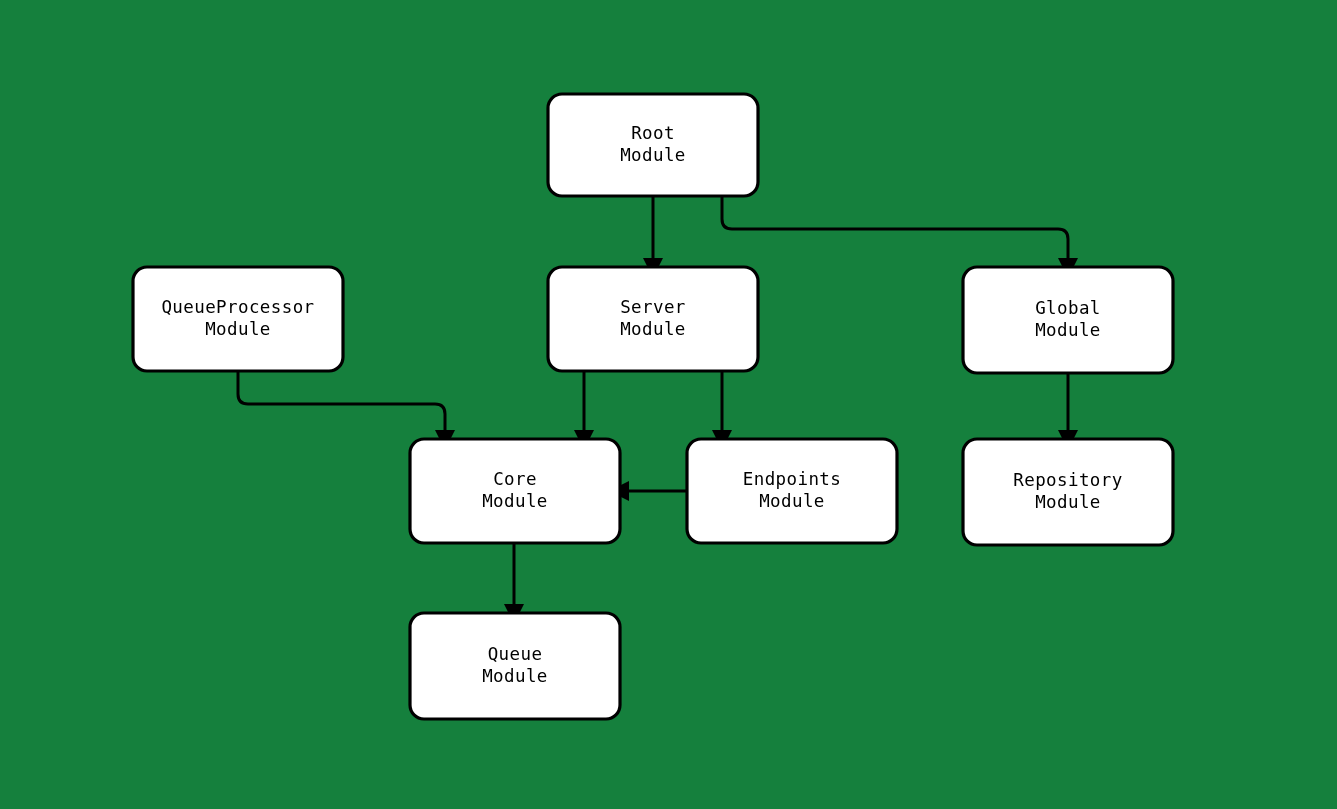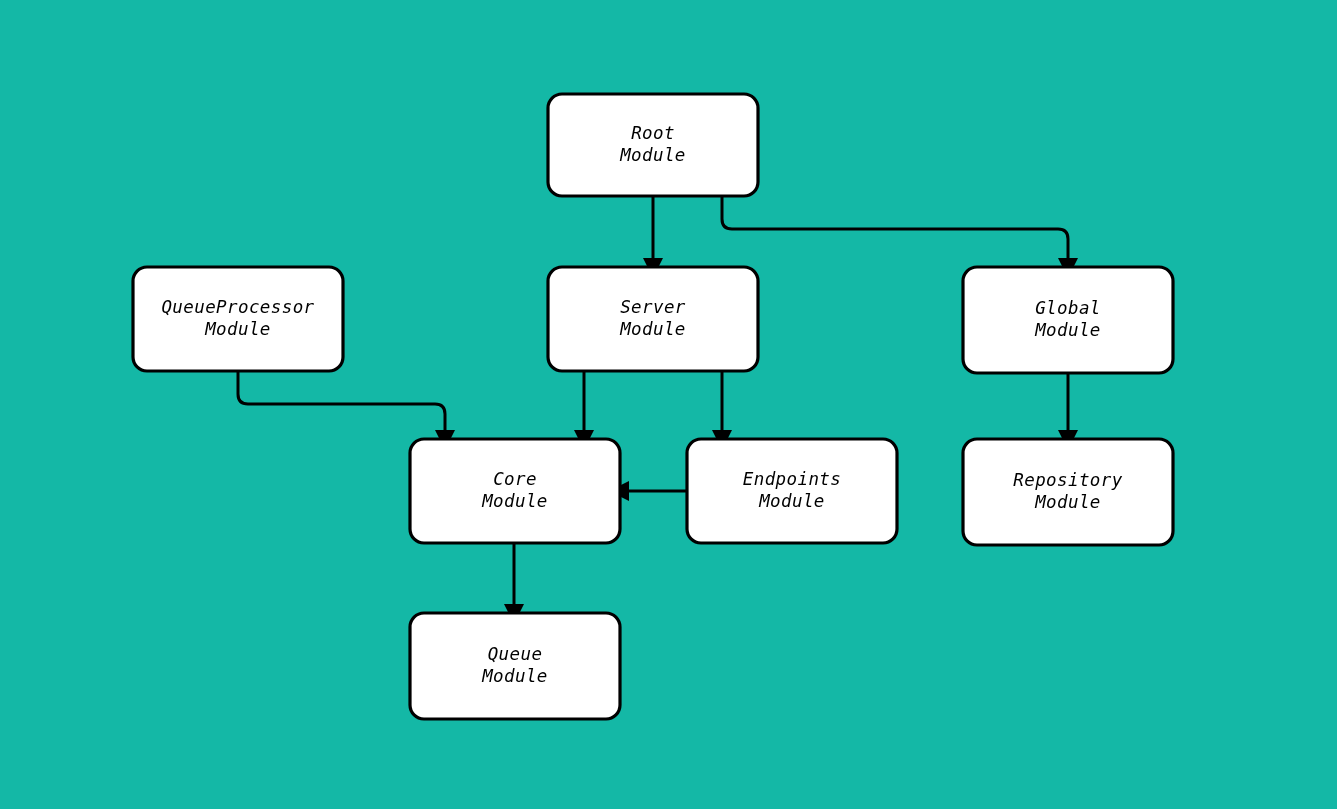--- a/index.html
+++ b/index.html
@@ -11,22 +11,21 @@
   body {
     width: 1337px;
     height: 809px;
     font-family: "DejaVu Sans Mono", "Liberation Mono", monospace;
     overflow: hidden;
   }
   #diagram-root {
     position: relative;
     width: 1337px;
     height: 809px;
-    background: #14b8a6;
-    font-style: italic;
+    background: #15803d;
   }
   svg#diagram-canvas {
     display: block;
     width: 1337px;
     height: 809px;
   }
   .node-box {
     fill: #ffffff;
     stroke: #000000;
     stroke-width: 3.2;

